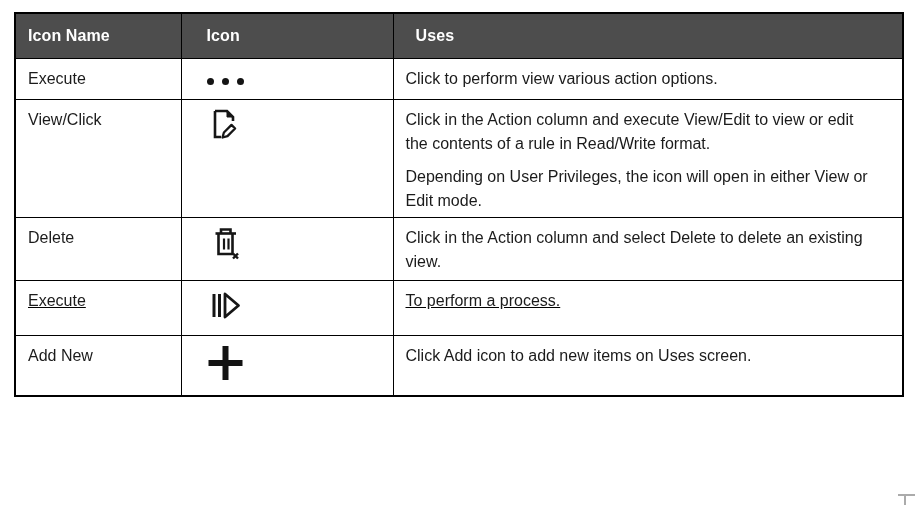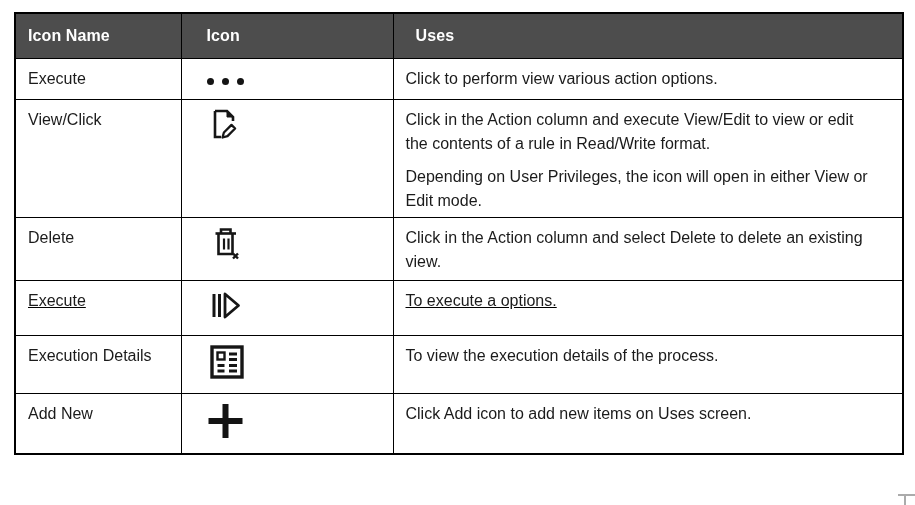--- a/index.html
+++ b/index.html
@@ -154,41 +154,24 @@
         <td class="c2">
           <span class="icon-wrap">
             <svg width="36" height="37" viewBox="0 0 36 37" fill="none" stroke="#161616" stroke-width="3">
               <path d="M7 7 v23"></path>
               <path d="M12.5 7 v23"></path>
               <path d="M18 7 L31.5 18.5 L18 30 Z" stroke-width="2.8" stroke-linejoin="round"></path>
             </svg>
           </span>
         </td>
         <td class="c3">
-          <p>To execute a options.</p>
+          <p>To perform a process.</p>
         </td>
       </tr>
 
-      <tr class="r-execdet">
-        <td class="c1">Execution Details</td>
-        <td class="c2">
-          <span class="icon-wrap">
-            <svg width="40" height="40" viewBox="0 0 40 40" fill="none" stroke="#161616">
-              <rect x="5" y="5" width="30" height="30" stroke-width="3.4"></rect>
-              <rect x="10.5" y="10.5" width="7" height="7" stroke-width="2.4"></rect>
-              <path d="M22 12 h8 M22 17.5 h8" stroke-width="3"></path>
-              <path d="M10.5 23.5 h7 M22 23.5 h8" stroke-width="3"></path>
-              <path d="M10.5 29 h7 M22 29 h8" stroke-width="3"></path>
-            </svg>
-          </span>
-        </td>
-        <td class="c3">
-          <p>To view the execution details of the process.</p>
-        </td>
-      </tr>
 
       <tr class="r-addnew">
         <td class="c1">Add New</td>
         <td class="c2">
           <span class="icon-wrap">
             <svg width="40" height="42" viewBox="0 0 40 42" fill="none" stroke="#131313" stroke-width="6">
               <path d="M18.5 4 v34 M1.5 21 h34"></path>
             </svg>
           </span>
         </td>

